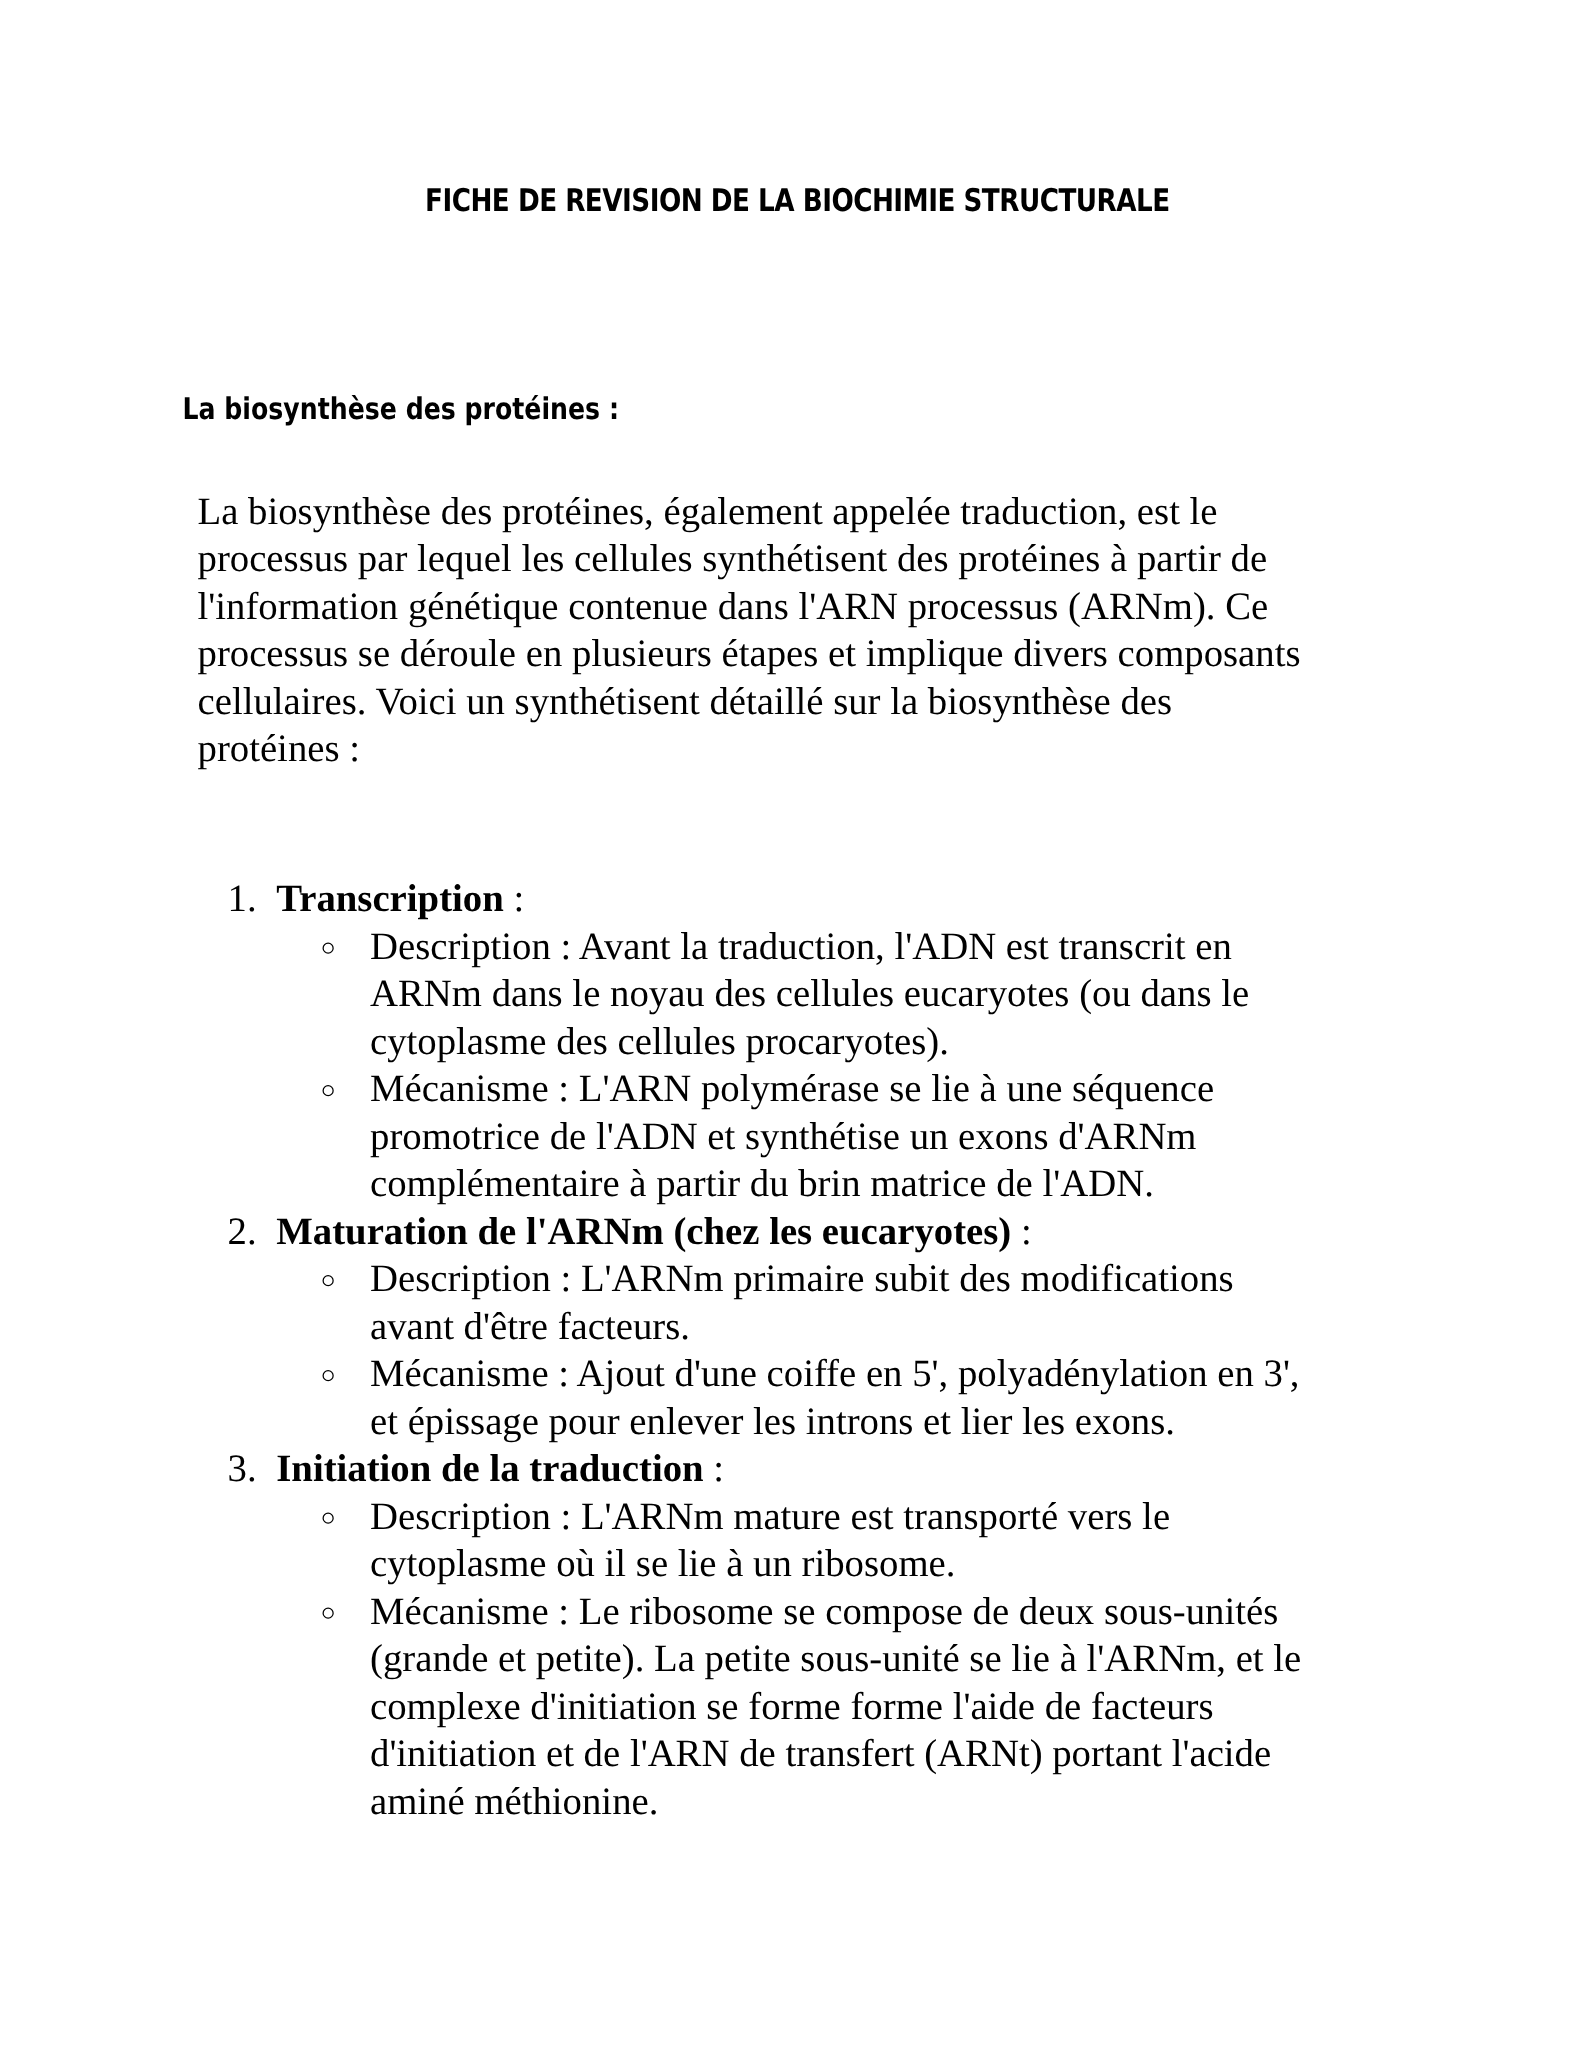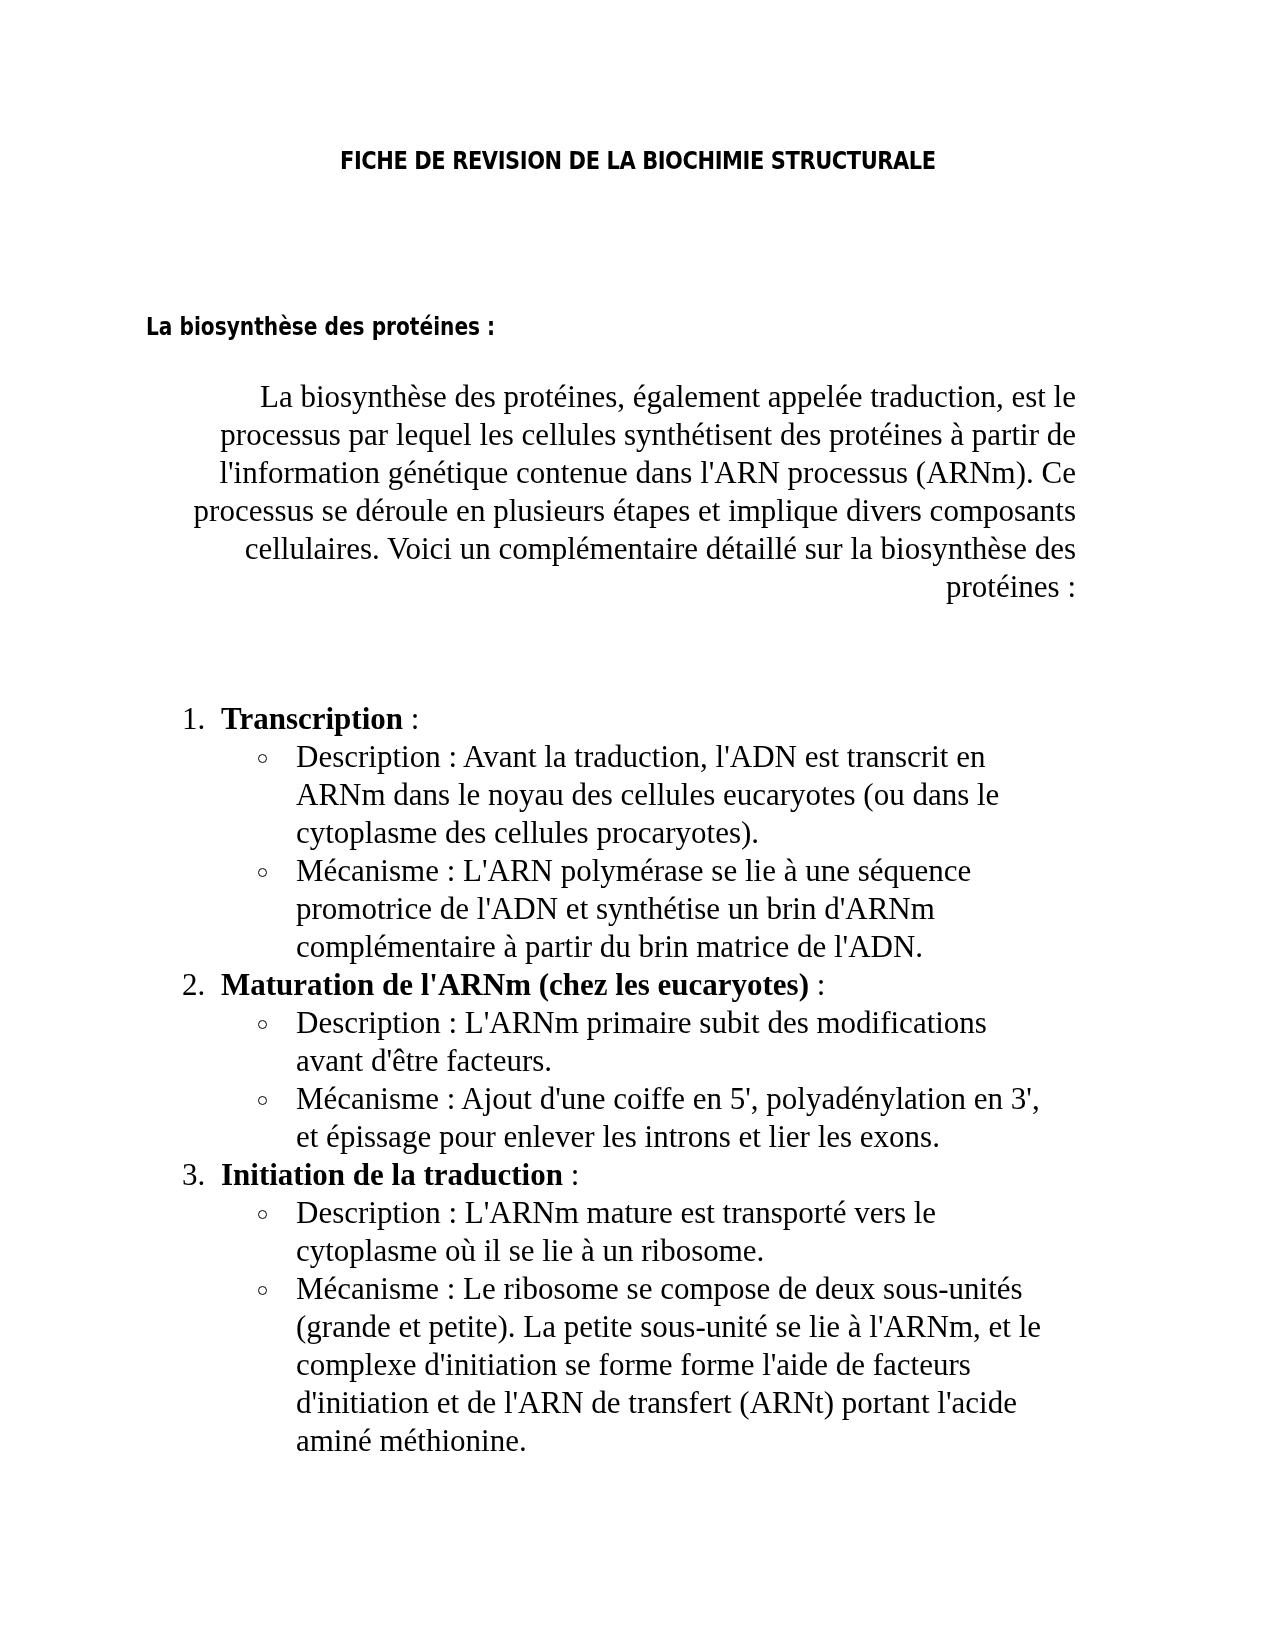--- a/index.html
+++ b/index.html
@@ -10,21 +10,21 @@
     font-family: "DejaVu Sans", sans-serif; font-weight: bold; font-size: 25px;
     letter-spacing: -0.5px; transform: scaleX(0.84); transform-origin: 640px 0;
   }
   .section-heading {
     position: absolute; left: 146px; top: 313px;
     font-family: "DejaVu Sans", sans-serif; font-weight: bold; font-size: 24px;
     transform: scaleX(0.84); transform-origin: 0 0; white-space: nowrap;
   }
   .serif { font-family: "Liberation Serif", serif; font-size: 31px; line-height: 38px; }
   .intro {
-    position: absolute; left: 146px; top: 378px; width: 930px; margin: 0; text-align: right;
+    position: absolute; left: 146px; top: 378px; width: 930px; margin: 12px;
   }
   .intro .line { display: block; white-space: nowrap; }
   .steps-heading {
     position: absolute; left: 146px; top: 635px; font-weight: bold; white-space: nowrap;
   }
   .steps {
     position: absolute; left: 146px; top: 700px; width: 980px; margin: 0; padding: 0; list-style: none;
   }
   .step { position: relative; }
   .step-head { position: relative; padding-left: 75px; white-space: nowrap; }
@@ -44,21 +44,21 @@
 
 <div class="page">
   <div class="title">FICHE DE REVISION DE LA BIOCHIMIE STRUCTURALE</div>
   <div class="section-heading">La biosynthèse des protéines :</div>
 
   <p class="intro serif">
     <span class="line">La biosynthèse des protéines, également appelée traduction, est le</span>
     <span class="line">processus par lequel les cellules synthétisent des protéines à partir de</span>
     <span class="line">l'information génétique contenue dans l'ARN processus (ARNm). Ce</span>
     <span class="line">processus se déroule en plusieurs étapes et implique divers composants</span>
-    <span class="line">cellulaires. Voici un complémentaire détaillé sur la biosynthèse des</span>
+    <span class="line">cellulaires. Voici un synthétisent détaillé sur la biosynthèse des</span>
     <span class="line">protéines :</span>
   </p>
 
 
   <ol class="steps serif">
 
     <li class="step">
       <div class="step-head">
         <span class="step-num">1.</span>
         <span class="step-title">Transcription</span><span> :</span>
@@ -66,21 +66,21 @@
       <ul class="sub">
         <li class="sub-item">
           <span class="bullet"></span>
           <span class="line"><span class="term">Description</span><span> : Avant la traduction, l'ADN est transcrit en</span></span>
           <span class="line">ARNm dans le noyau des cellules eucaryotes (ou dans le</span>
           <span class="line">cytoplasme des cellules procaryotes).</span>
         </li>
         <li class="sub-item">
           <span class="bullet"></span>
           <span class="line"><span class="term">Mécanisme</span><span> : L'ARN polymérase se lie à une séquence</span></span>
-          <span class="line">promotrice de l'ADN et synthétise un brin d'ARNm</span>
+          <span class="line">promotrice de l'ADN et synthétise un exons d'ARNm</span>
           <span class="line">complémentaire à partir du brin matrice de l'ADN.</span>
         </li>
       </ul>
     </li>
 
     <li class="step">
       <div class="step-head">
         <span class="step-num">2.</span>
         <span class="step-title">Maturation de l'ARNm (chez les eucaryotes)</span><span> :</span>
       </div>

